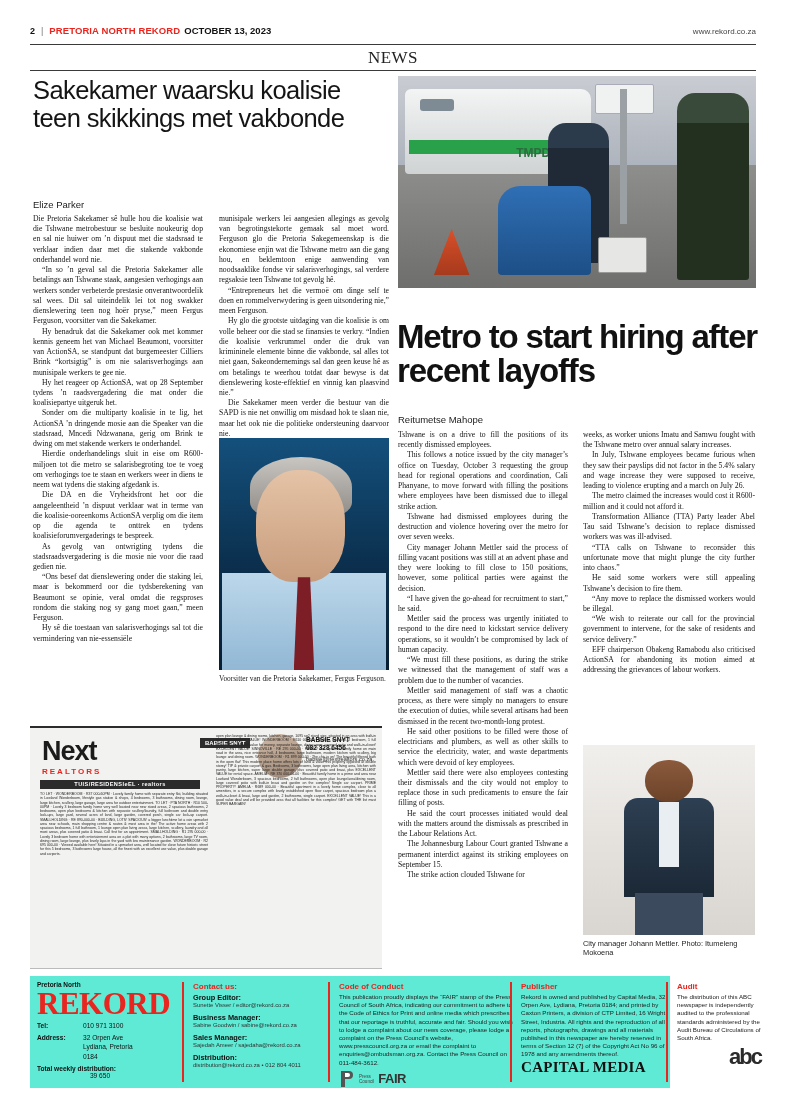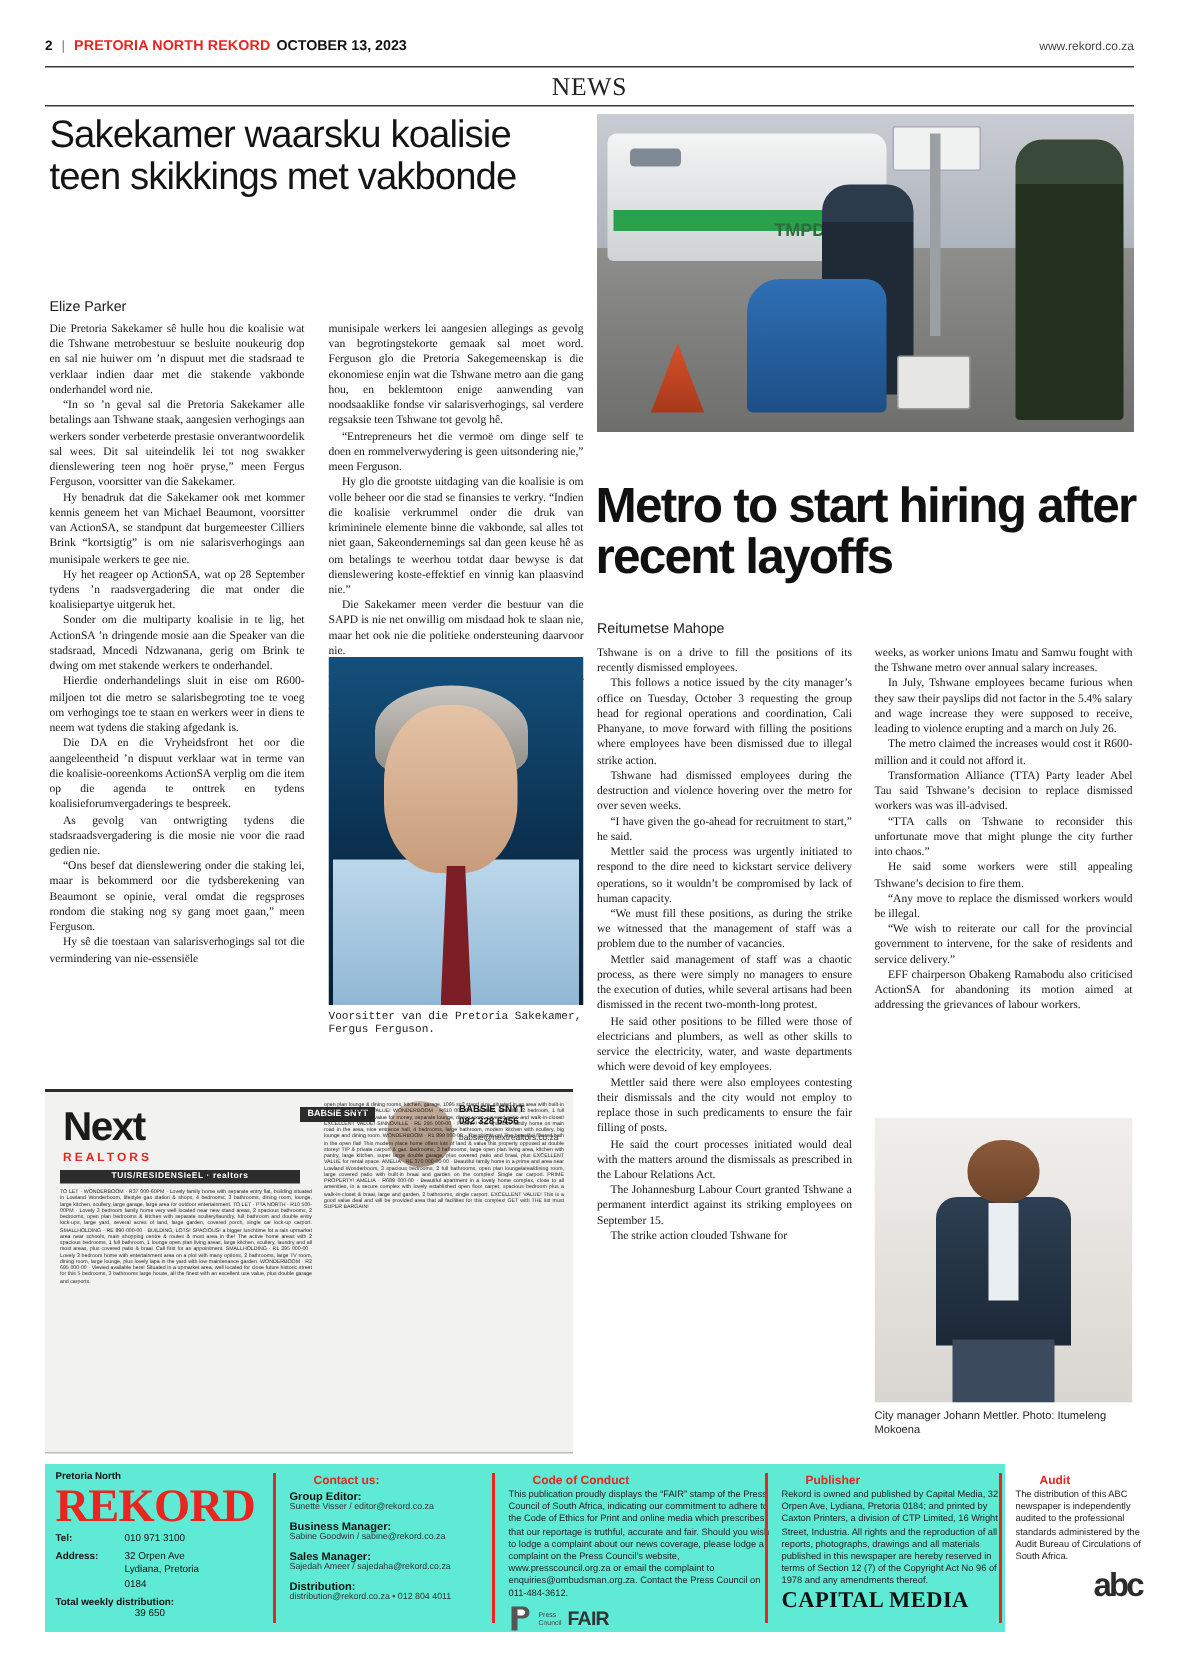--- a/index.html
+++ b/index.html
@@ -40,21 +40,21 @@
       line-height:1.33;text-align:justify;color:#141414;}
   .col p{margin:0;text-indent:9px;}
   .col p.first{text-indent:0;}
 
   .col-a{left:33px;top:214px;width:170px;}
   .col-b{left:219px;top:214px;width:170px;}
 
   
   .ferg-photo{position:absolute;left:219px;top:438px;width:170px;height:232px;overflow:hidden;}
   .ferg-cap{position:absolute;left:219px;top:674px;width:170px;
-     font-family:Liberation Mono, monospace;font-size:7.4px;line-height:1.22;color:#222;}
+     font-family:Liberation Serif, serif;font-size:7.4px;line-height:1.22;color:#222;}
 
   
   .meter-photo{position:absolute;left:398px;top:76px;width:358px;height:212px;overflow:hidden;}
   .meter-cap{position:absolute;left:398px;top:292px;width:358px;
      font-family:"Liberation Sans",sans-serif;font-size:7.6px;line-height:1.3;color:#222;}
   .hl-right{position:absolute;left:397px;top:320px;width:360px;
      font-family:"Liberation Sans",sans-serif;font-weight:bold;font-size:33px;
      line-height:1.02;color:#111;letter-spacing:-1.2px;}
   .byline-right{left:398px;top:414px;}
   .col-c{left:398px;top:430px;width:170px;}
@@ -85,21 +85,21 @@
      font-family:"Liberation Sans",sans-serif;font-size:3.5px;line-height:1.22;color:#242424;
      text-align:justify;}
   .ad-listings2{position:absolute;left:186px;top:6px;width:160px;
      font-family:"Liberation Sans",sans-serif;font-size:3.5px;line-height:1.22;color:#242424;
      text-align:justify;}
 
   
   .foot{position:absolute;left:30px;top:976px;width:640px;height:112px;background:#5eead4;}
   .foot-col{position:absolute;top:6px;bottom:6px;padding:0 7px;}
   .foot-div{position:absolute;top:6px;width:1.6px;background:#e8251f;height:100px;}
-  .f-head{font-family:"Liberation Sans",sans-serif;font-size:8px;font-weight:bold;color:#e8251f;margin-bottom:2px;margin-left:16px;}
+  .f-head{font-family:"Liberation Sans",sans-serif;font-size:8px;font-weight:bold;color:#e8251f;margin-bottom:2px;}
   .f-sub{font-family:"Liberation Sans",sans-serif;font-size:7.4px;font-weight:bold;color:#111;}
   .f-txt{font-family:"Liberation Sans",sans-serif;font-size:5.9px;color:#333;line-height:1.35;}
   .f-body{font-family:"Liberation Sans",sans-serif;font-size:6.2px;color:#222;line-height:1.32;}
   .rekord-pretoria{font-family:"Liberation Sans",sans-serif;font-size:6.5px;font-weight:bold;color:#111;line-height:1;}
   .rekord-word{font-family:"Liberation Serif",serif;font-weight:bold;font-size:31px;color:#e8251f;
      line-height:.95;letter-spacing:-0.5px;}
   .f-row{display:flex;font-family:"Liberation Sans",sans-serif;font-size:6.6px;color:#111;line-height:1.4;margin-top:3px;}
   .f-row b{font-weight:bold;min-width:46px;display:inline-block;}
   .capmedia{font-family:"Liberation Serif",serif;font-weight:bold;font-size:15px;color:#111;letter-spacing:.3px;}
 
@@ -216,20 +216,21 @@
     <div class="cone"></div>
   </div>
 
   <div class="hl-right">Metro to start hiring after recent layoffs</div>
   <div class="byline byline-right">Reitumetse Mahope</div>
 
   <div class="col col-c">
       <p class="first">Tshwane is on a drive to fill the positions of its recently dismissed employees.</p>
       <p>This follows a notice issued by the city manager’s office on Tuesday, October 3 requesting the group head for regional operations and coordination, Cali Phanyane, to move forward with filling the positions where employees have been dismissed due to illegal strike action.</p>
       <p>Tshwane had dismissed employees during the destruction and violence hovering over the metro for over seven weeks.</p>
+      <p>City manager Johann Mettler said the process of filling vacant positions was still at an advent phase and they were looking to fill close to 150 positions, however, some political parties were against the decision.</p>
       <p>“I have given the go-ahead for recruitment to start,” he said.</p>
       <p>Mettler said the process was urgently initiated to respond to the dire need to kickstart service delivery operations, so it wouldn’t be compromised by lack of human capacity.</p>
       <p>“We must fill these positions, as during the strike we witnessed that the management of staff was a problem due to the number of vacancies.</p>
       <p>Mettler said management of staff was a chaotic process, as there were simply no managers to ensure the execution of duties, while several artisans had been dismissed in the recent two-month-long protest.</p>
       <p>He said other positions to be filled were those of electricians and plumbers, as well as other skills to service the electricity, water, and waste departments which were devoid of key employees.</p>
       <p>Mettler said there were also employees contesting their dismissals and the city would not employ to replace those in such predicaments to ensure the fair filling of posts.</p>
       <p>He said the court processes initiated would deal with the matters around the dismissals as prescribed in the Labour Relations Act.</p>
       <p>The Johannesburg Labour Court granted Tshwane a permanent interdict against its striking employees on September 15.</p>
       <p>The strike action clouded Tshwane for</p>
     </div>

